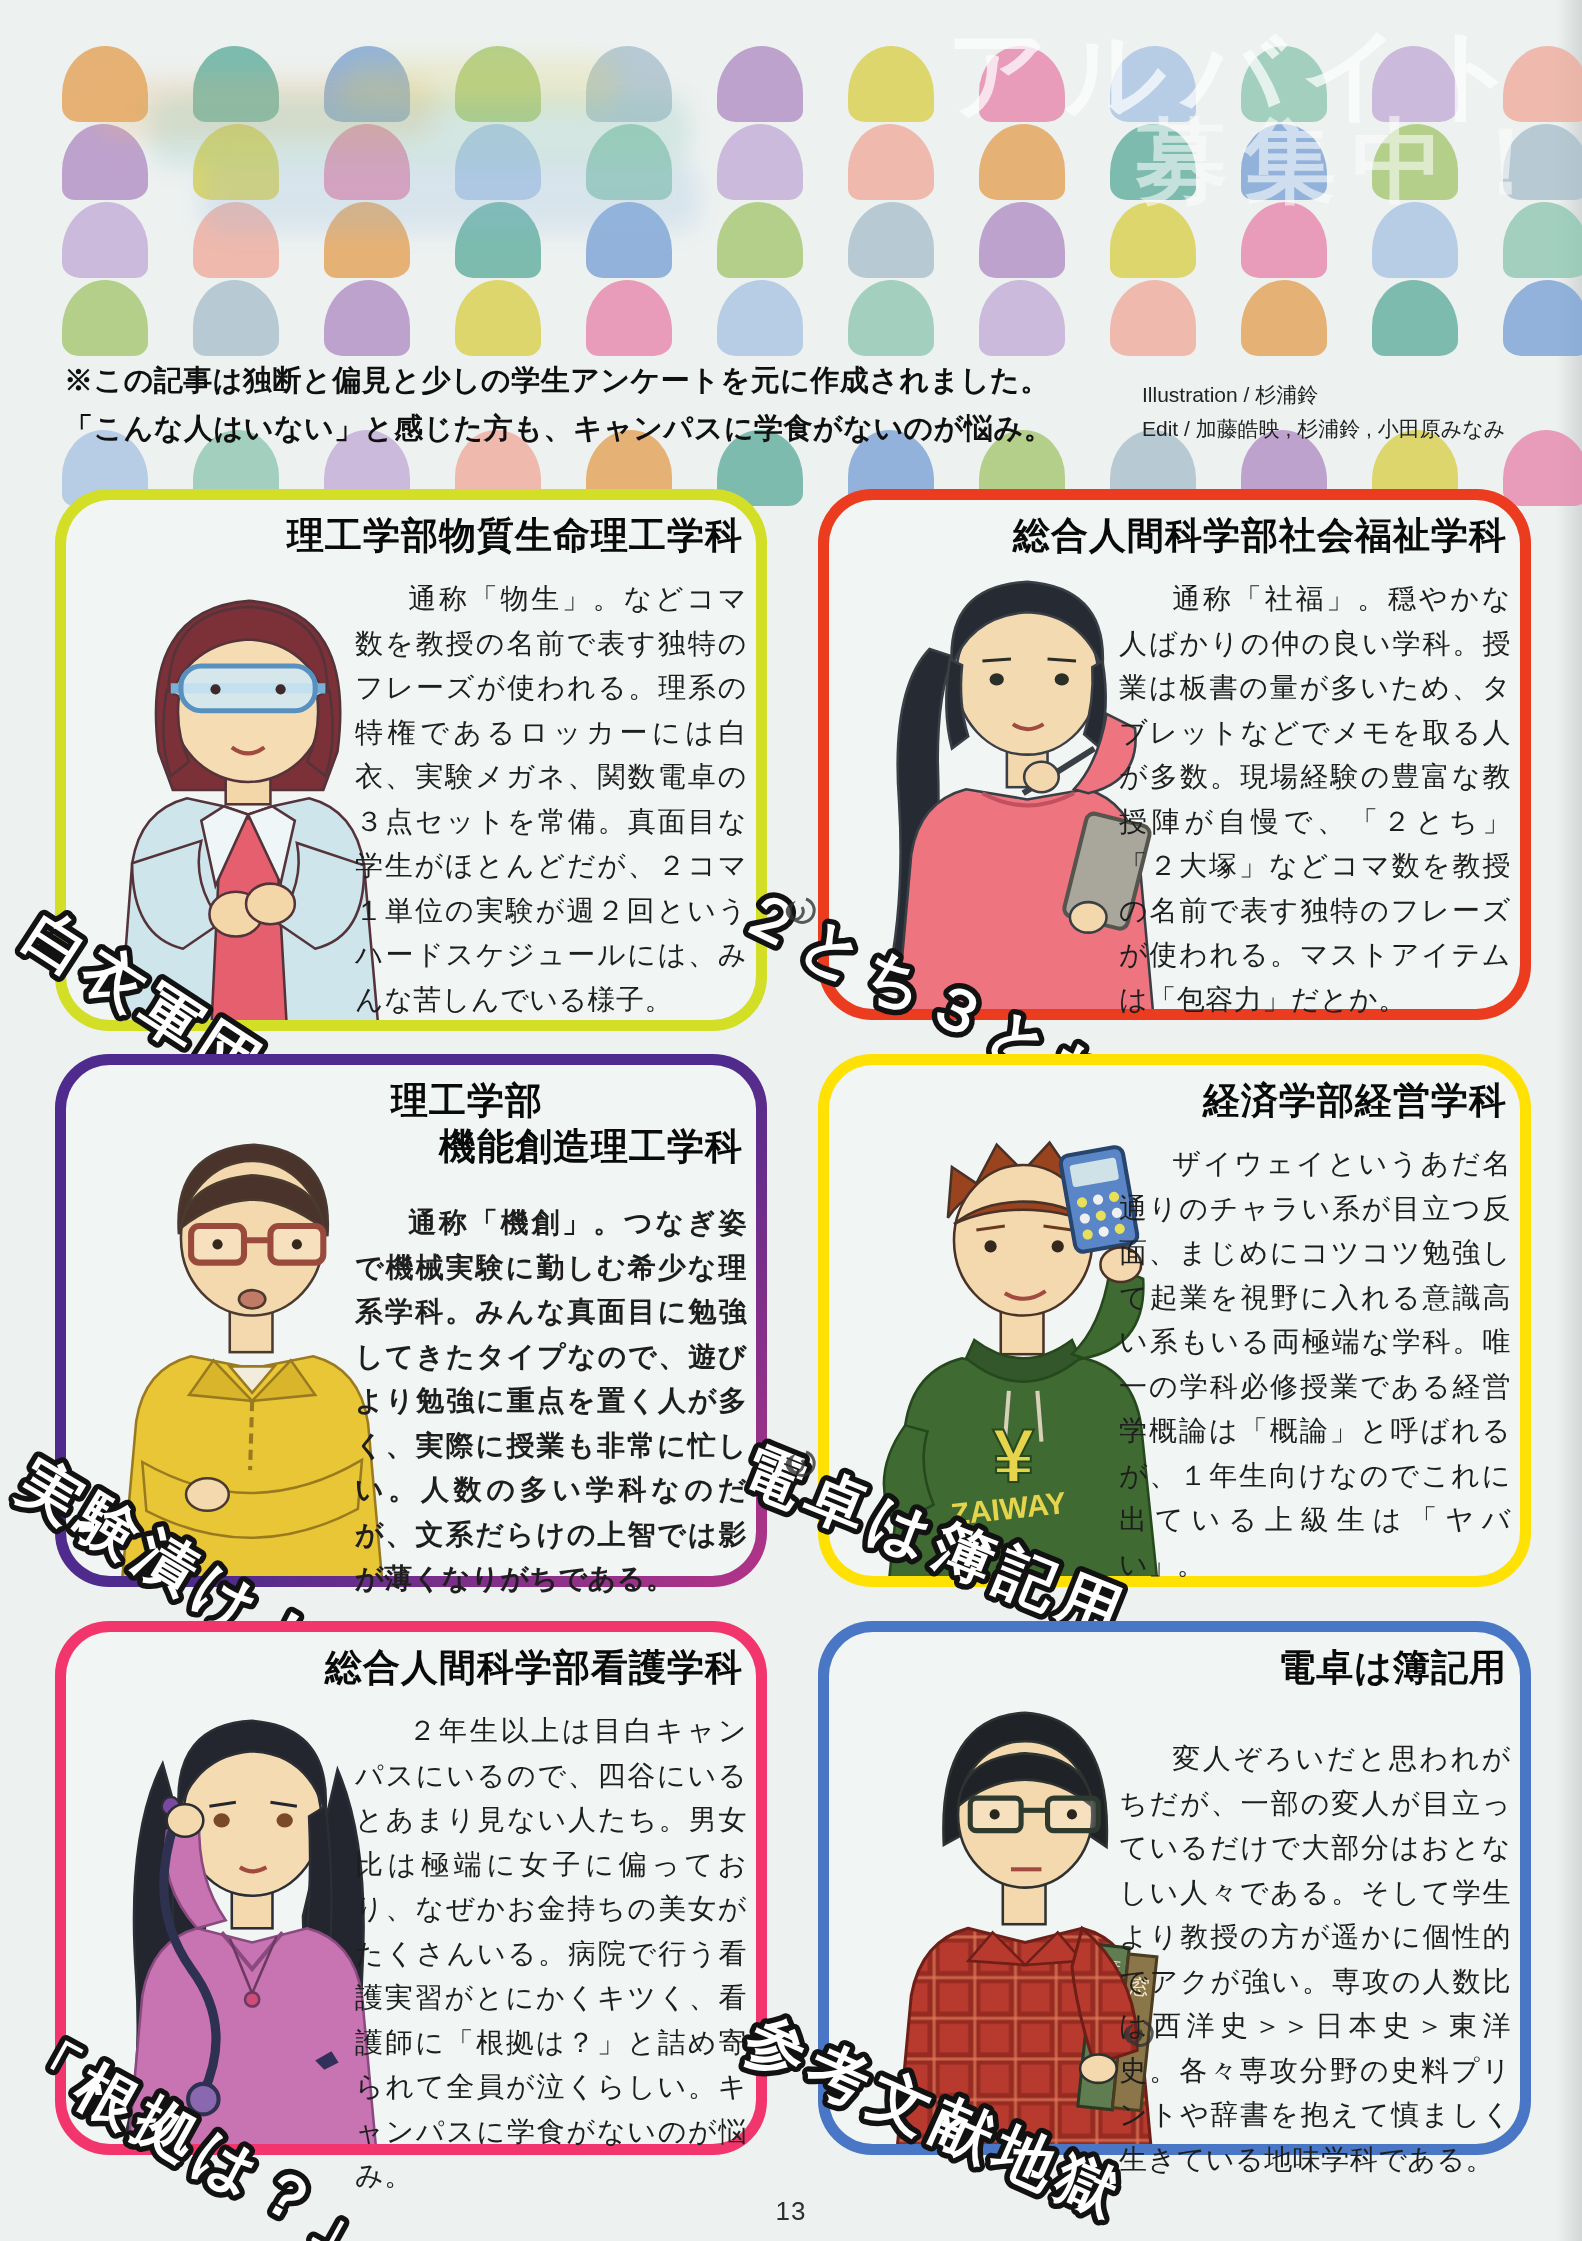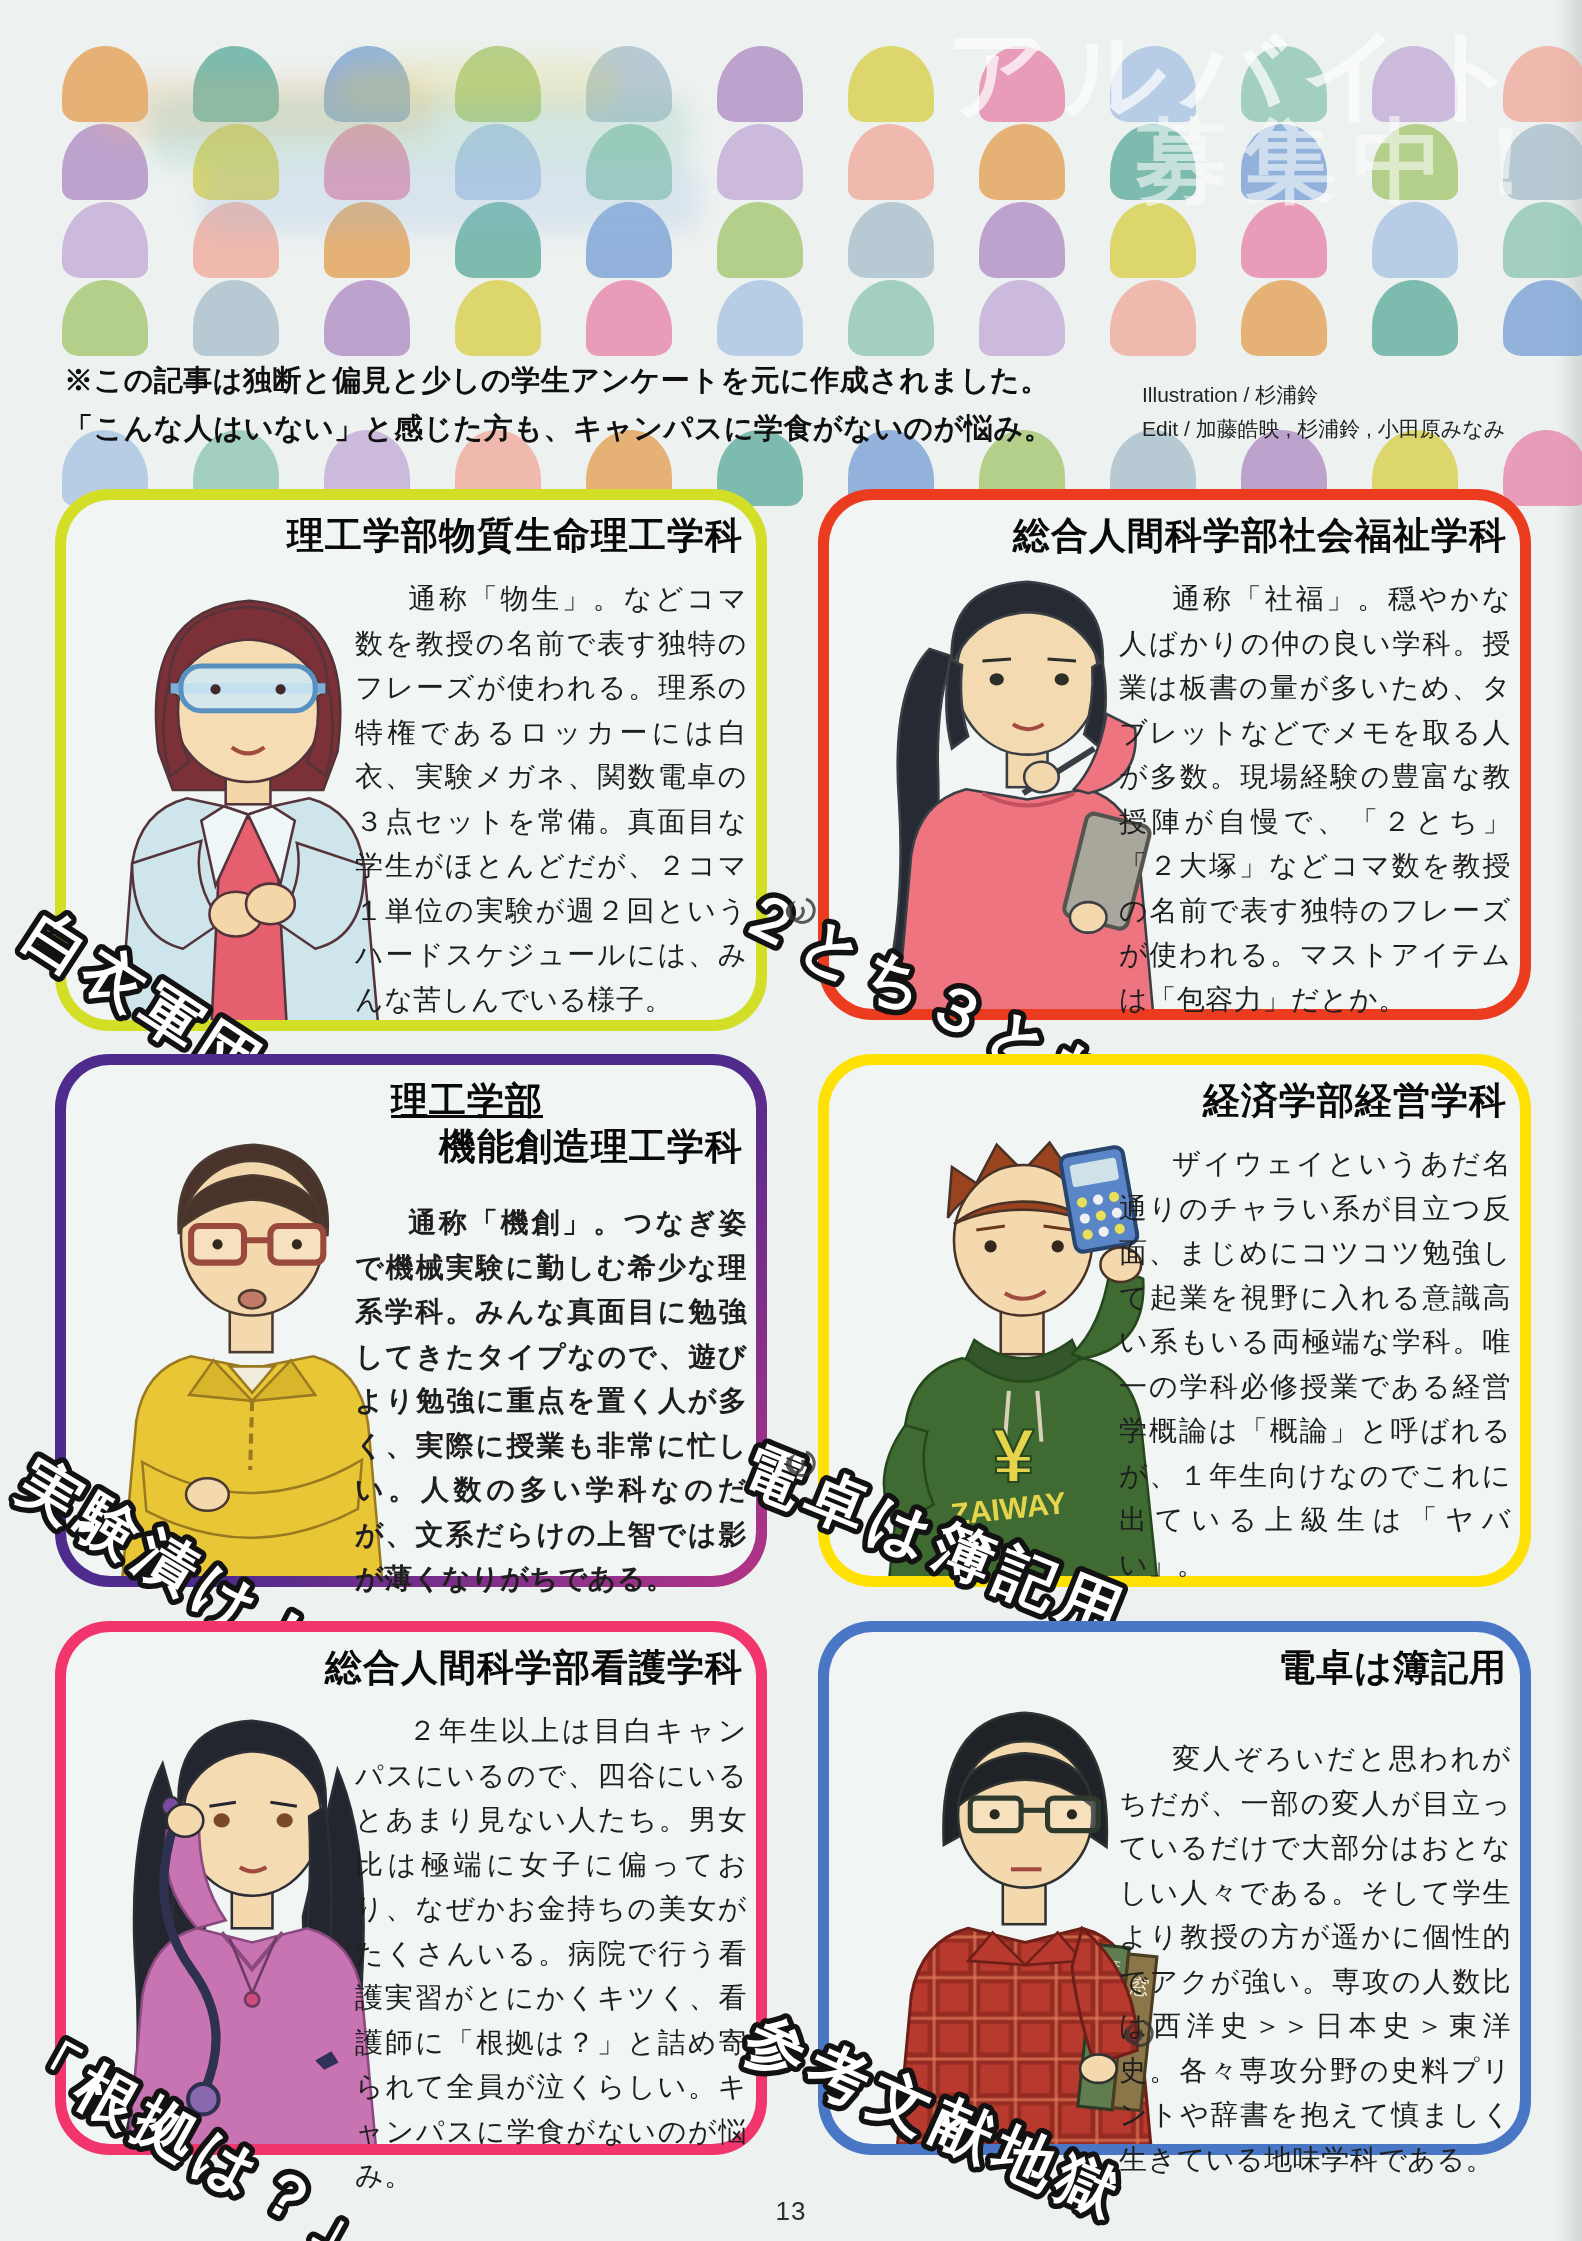--- a/index.html
+++ b/index.html
@@ -36,21 +36,21 @@
   .pos4{left:55px;top:1621px;width:712px;height:534px;}
   .pos5{left:818px;top:1621px;width:713px;height:534px;}
 
   .card-frame{position:absolute;inset:0;border-radius:54px;
     background:linear-gradient(135deg,var(--b1) 0%,var(--b1) 55%,var(--b2) 100%);}
   .card-inner{position:absolute;inset:11px;border-radius:44px;background:#f1f5f4;overflow:hidden;}
 
   .card-title{position:absolute;top:24px;left:22px;right:24px;text-align:right;z-index:6;
     font-size:37px;font-weight:bold;color:#0a0a0a;letter-spacing:1px;line-height:46px;}
   .t-line{display:block;}
-  .t-ind{padding-right:200px;text-decoration:underline;}
+  .t-ind{padding-right:200px;}
 
   .card-body{position:absolute;top:88px;right:20px;width:392px;z-index:6;
     font-size:28px;line-height:44.5px;color:#1e1e1e;text-align:justify;text-indent:1.9em;
     letter-spacing:.5px;margin:0;}
   .pos2 .card-body{top:147px;font-weight:bold;}
   .pos5 .card-body{top:116px;}
 
   .illo{position:absolute;left:-6px;bottom:-6px;width:368px;height:478px;z-index:5;}
   .pos1 .illo,.pos3 .illo,.pos5 .illo{left:2px;}
 

